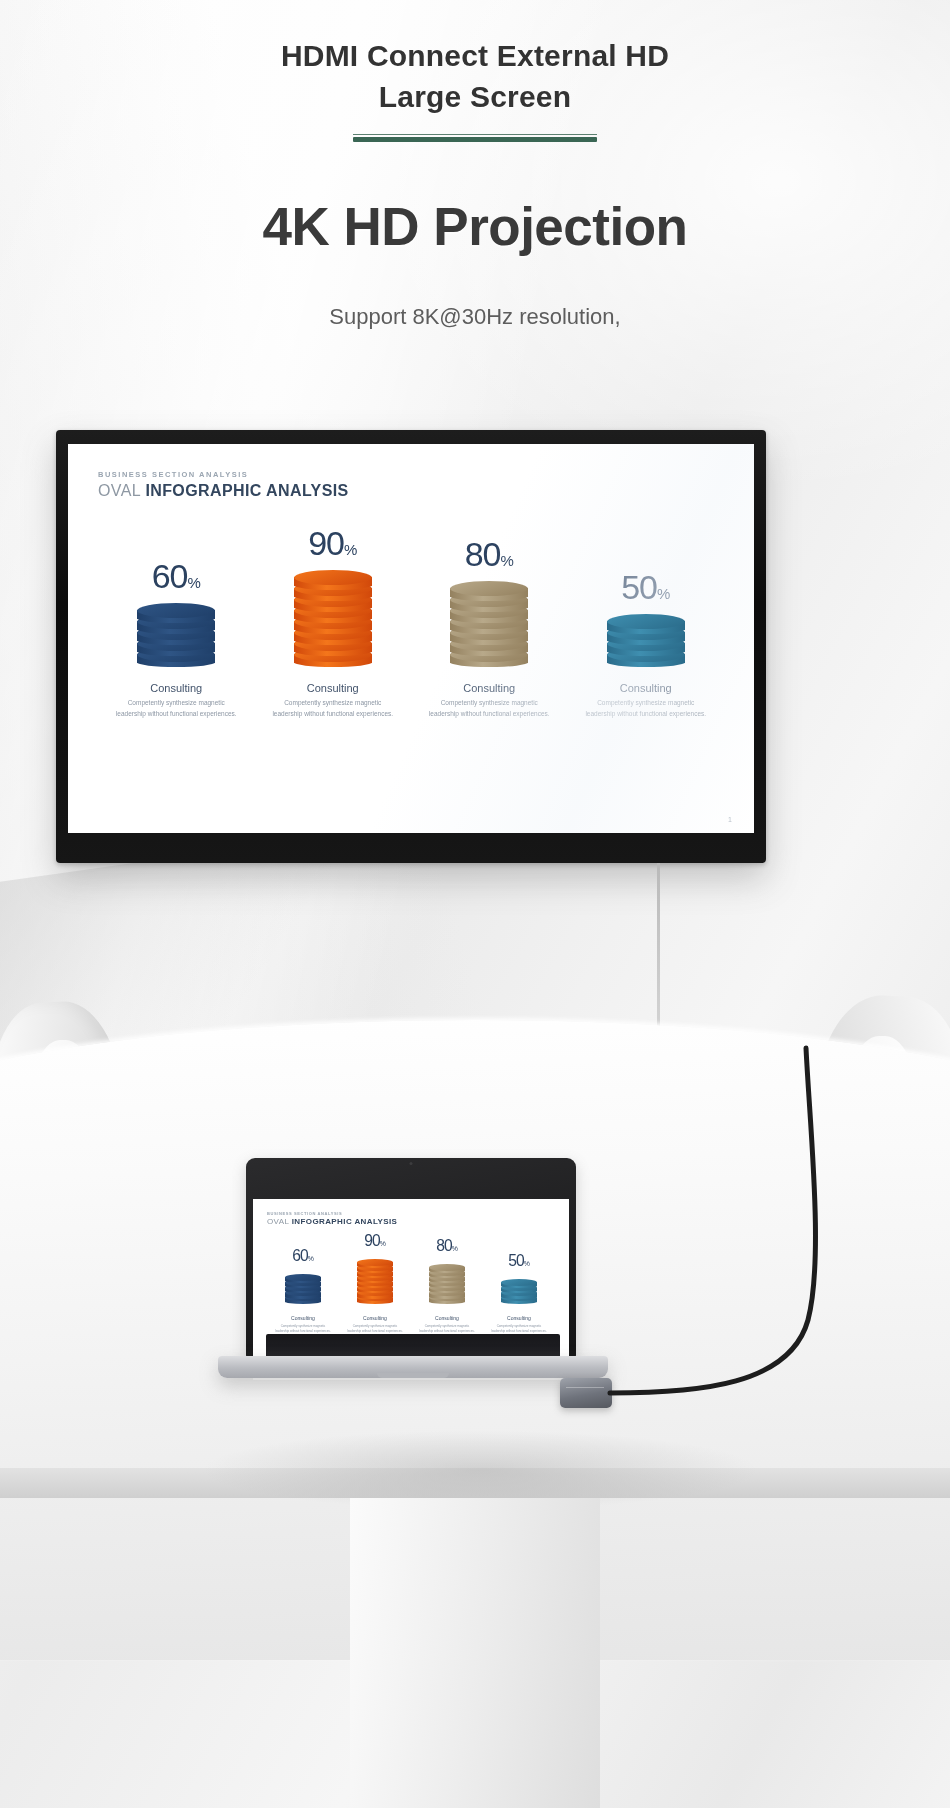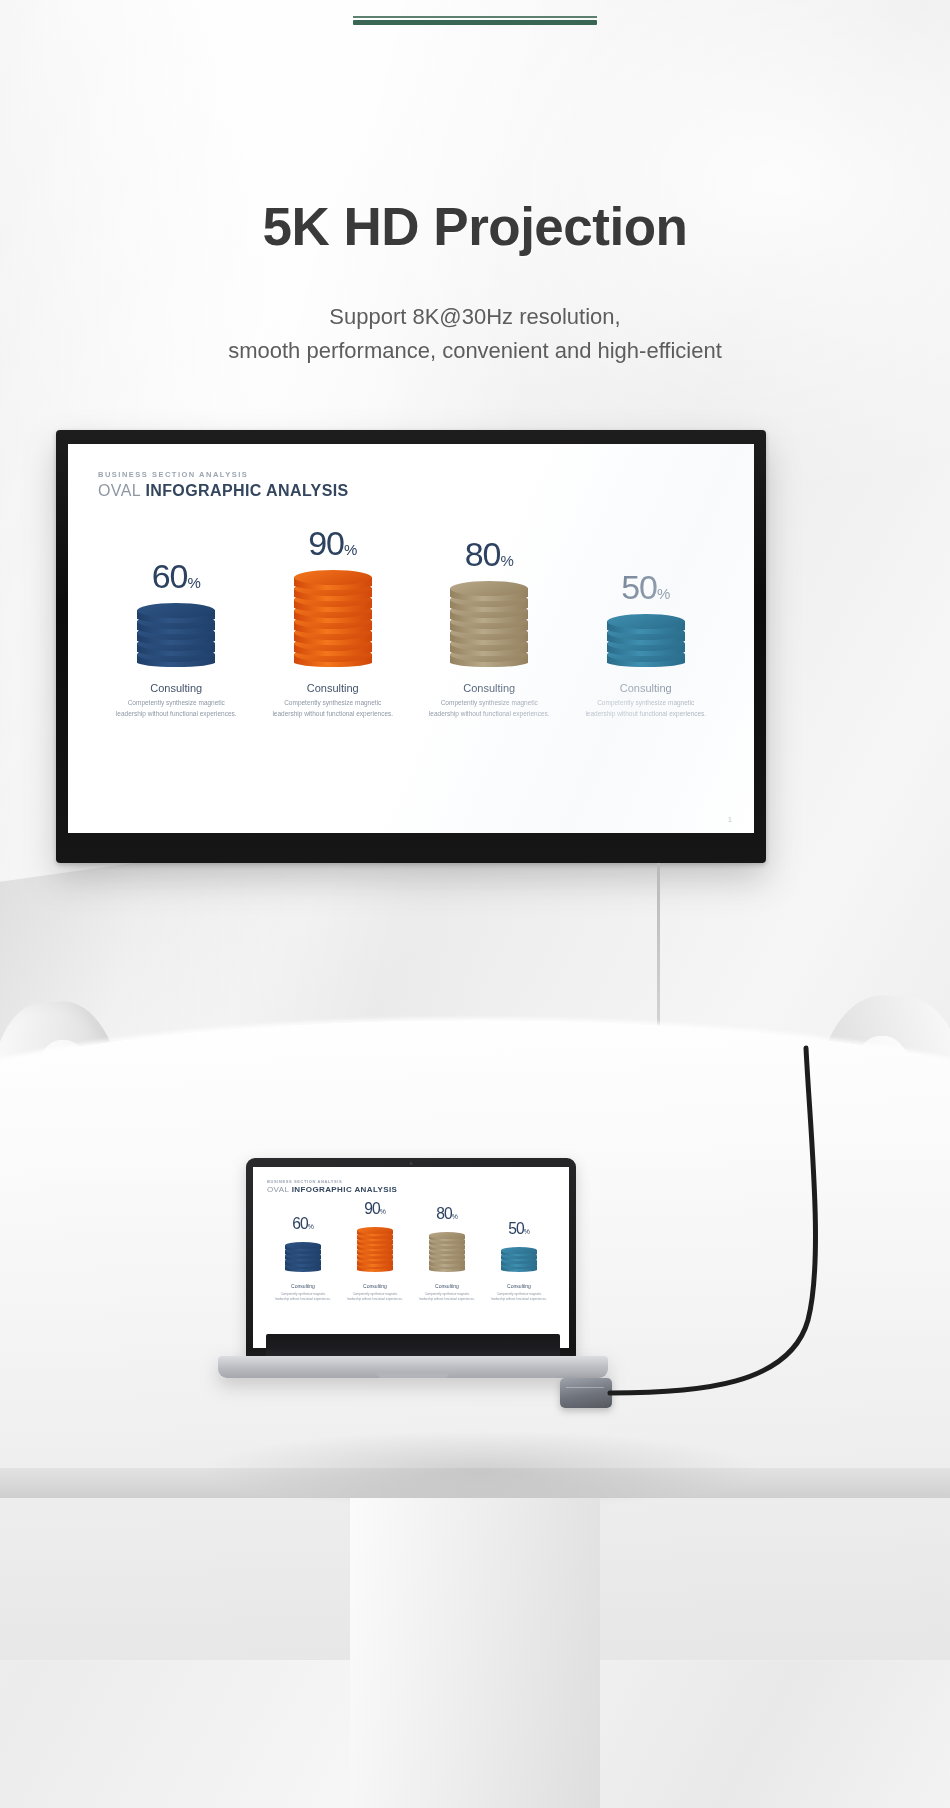--- a/index.html
+++ b/index.html
@@ -154,21 +154,21 @@
 
   
   .laptop { position:absolute; left:218px; top:1158px; width:390px; height:360px; }
   .lid {
     position:absolute; left:28px; top:0; width:330px; height:200px;
     background:linear-gradient(170deg,#2b2b2d,#131314);
     border-radius:9px 9px 3px 3px;
     padding:9px 7px 10px 7px;
     box-shadow:0 5px 14px rgba(110,110,110,0.30);
   }
-  .lid-screen { width:100%; height:100%; background:#fff; position:relative; overflow:hidden; }
+  .lid-screen { width:100%; height:100%; background:#fff; position:relative; overflow:hidden;margin-top:32px; }
   .lid-cam {
     position:absolute; left:50%; top:4px; transform:translateX(-50%);
     width:3px; height:3px; border-radius:50%; background:#3c3c3e;
   }
   .base {
     position:absolute; left:0; top:198px; width:390px; height:22px;
     background:linear-gradient(180deg,#dcdde0,#b9bbc0 55%,#a6a8ae);
     border-radius:4px 4px 9px 9px;
     box-shadow:0 8px 18px rgba(120,120,120,0.34);
   }
@@ -194,30 +194,33 @@
 </style>
 </head>
 <body>
 
 <div class="room">
   <div class="wall-sheen"></div>
   <div class="wall-streak"></div>
 </div>
 
 <div class="head">
+  <h1>
+    <span>HDMI Connect External HD</span><br>
+    <span>Large Screen</span>
+  </h1>
   <div class="rule-wrap">
     <div class="rule-thin"></div>
     <div class="rule-thick"></div>
   </div>
 </div>
 
-<div class="headline">5K HD Projection</div>
+<div class="headline">4K HD Projection</div>
 <div class="sub">
   <div>Support 8K@30Hz resolution,</div>
-  <div>smooth performance, convenient and high-efficient</div>
 </div>
 
 <div class="chair chair-l"></div>
 <div class="chair chair-l2"></div>
 <div class="chair chair-r"></div>
 <div class="chair chair-r2"></div>
 
 <div class="tv">
   <div class="tv-screen">
     <div class="slide">

